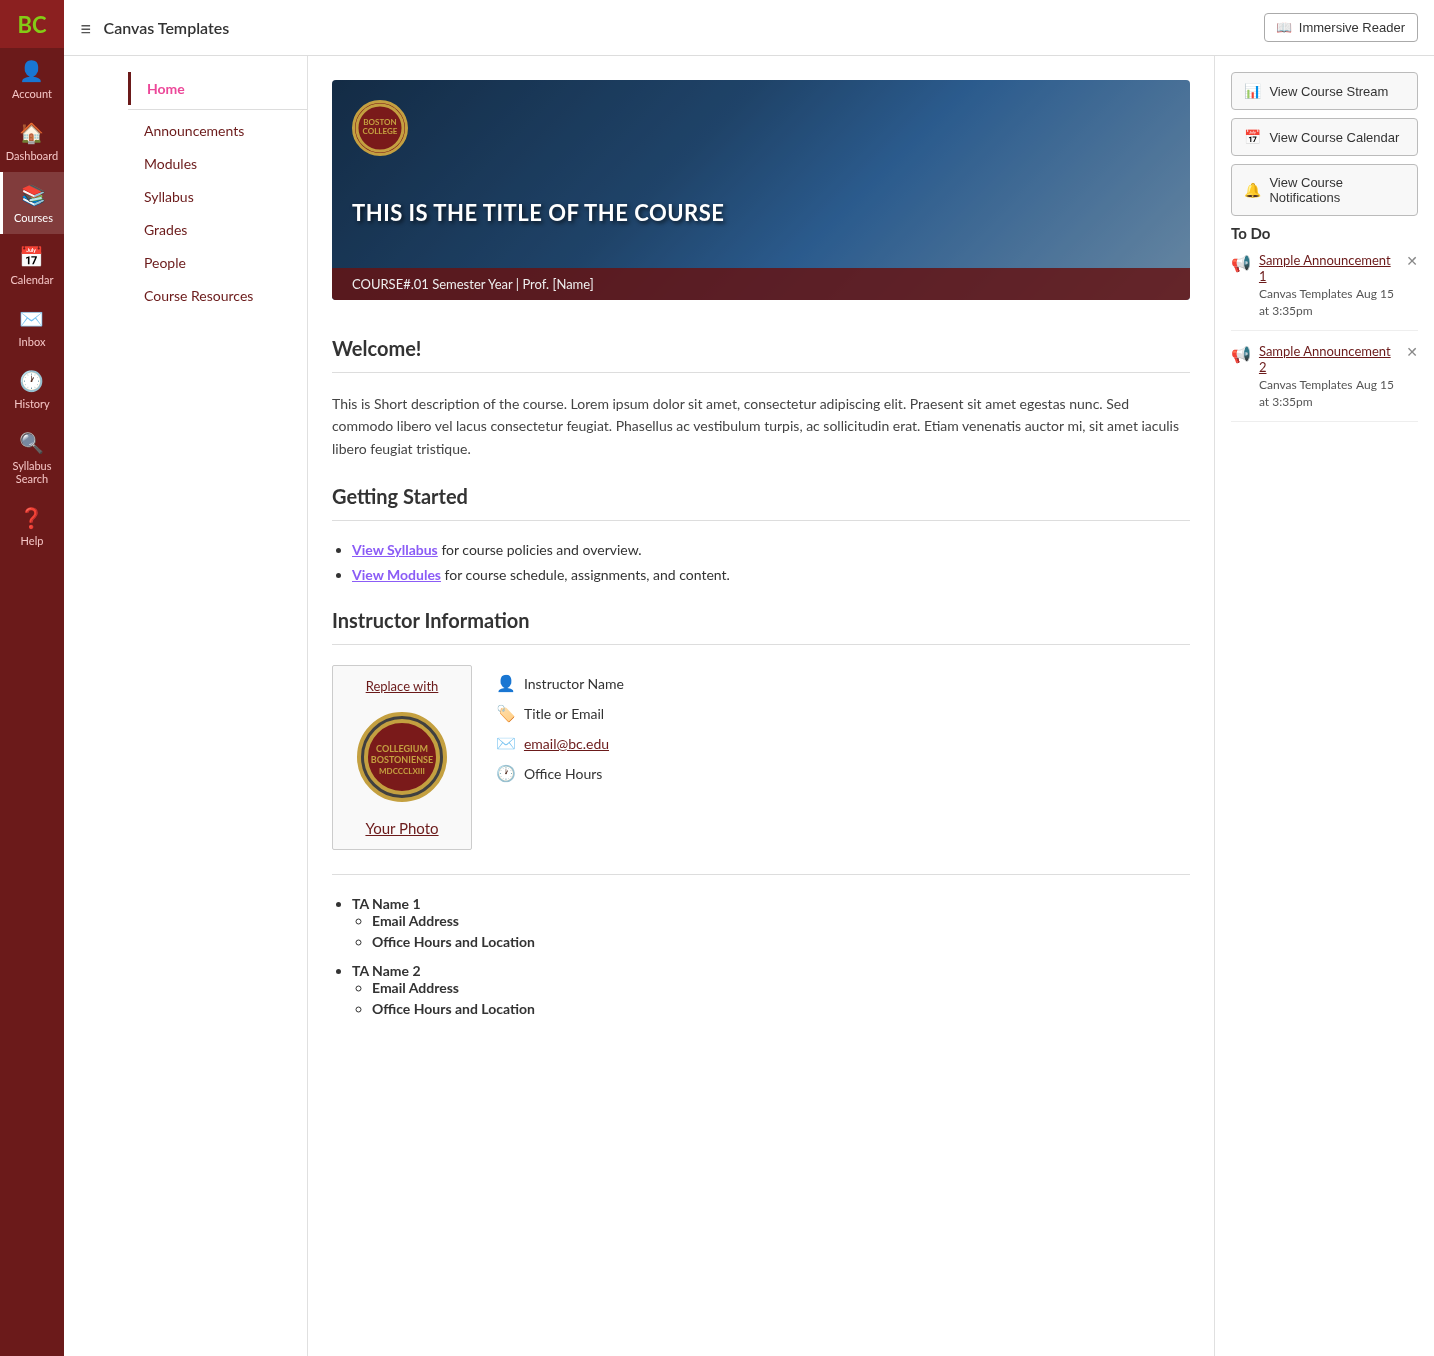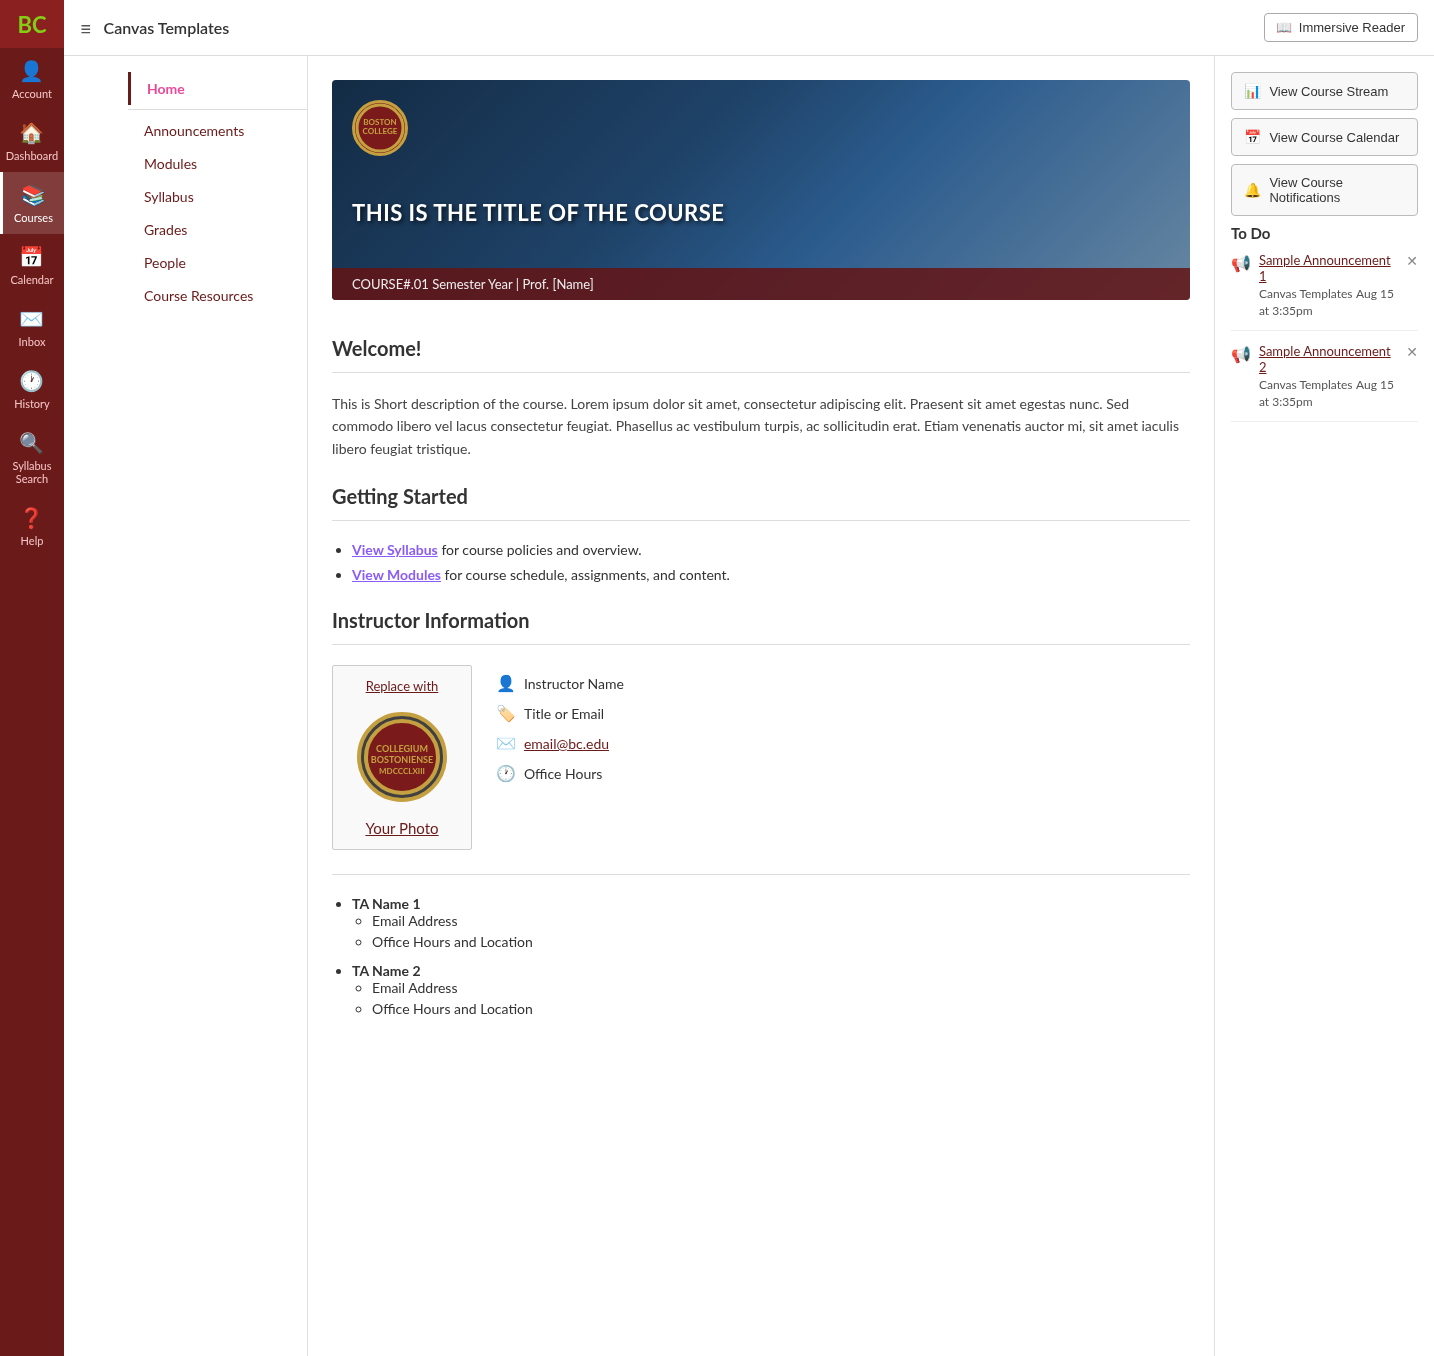--- a/index.html
+++ b/index.html
@@ -231,21 +231,21 @@
     }
     .your-photo-text { color: #6b1a1a; font-size: 15px; text-decoration: underline; cursor: pointer; }
     .instructor-details { display: flex; flex-direction: column; gap: 10px; padding-top: 8px; }
     .instructor-detail-row { display: flex; align-items: center; gap: 8px; font-size: 14px; color: #333; }
     .detail-icon { font-size: 16px; }
     .email-link { color: #6b1a1a; text-decoration: underline; }
 
     .ta-info ul { margin-left: 20px; }
     .ta-info > ul > li { margin-bottom: 12px; font-weight: bold; }
     .ta-info ul ul { margin-left: 20px; list-style-type: circle; }
-    .ta-info ul ul li { font-weight: normal; margin-bottom: 4px; }
+    .ta-info ul ul li { font-weight: bold; margin-bottom: 4px; }
 
     
     .sidebar-btn {
       display: flex;
       align-items: center;
       gap: 8px;
       width: 100%;
       padding: 10px 12px;
       border: 1px solid #bbb;
       border-radius: 4px;

